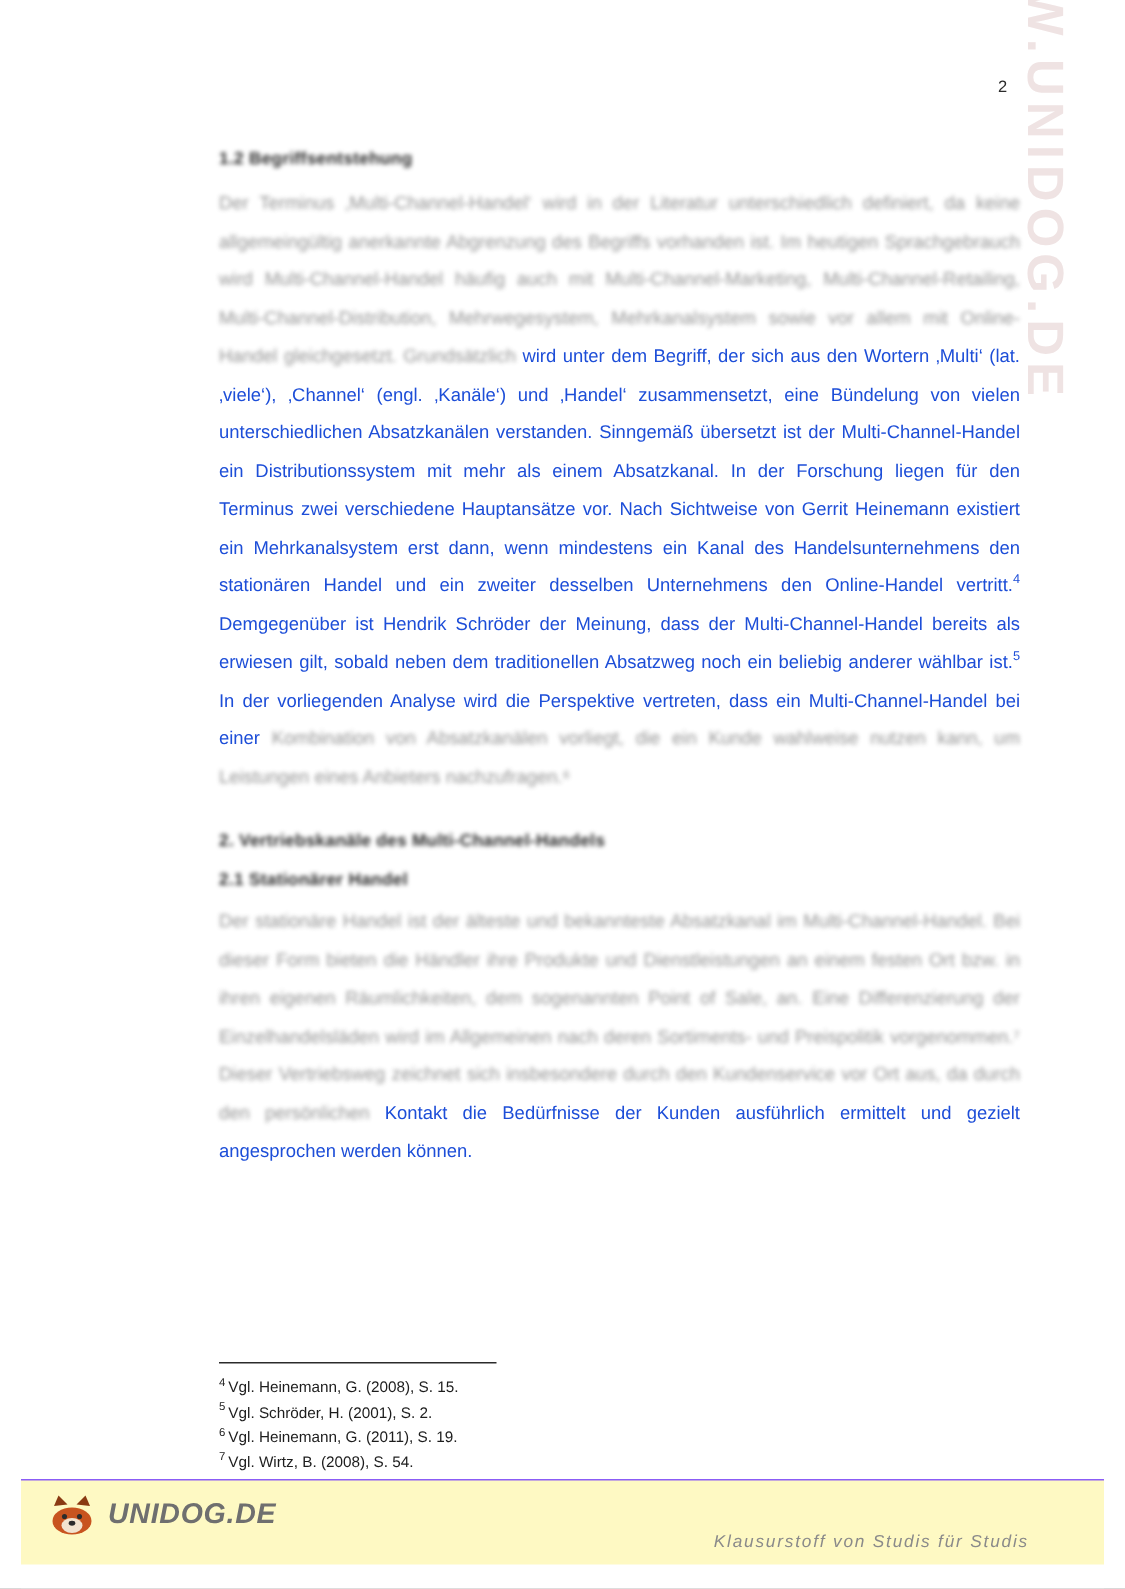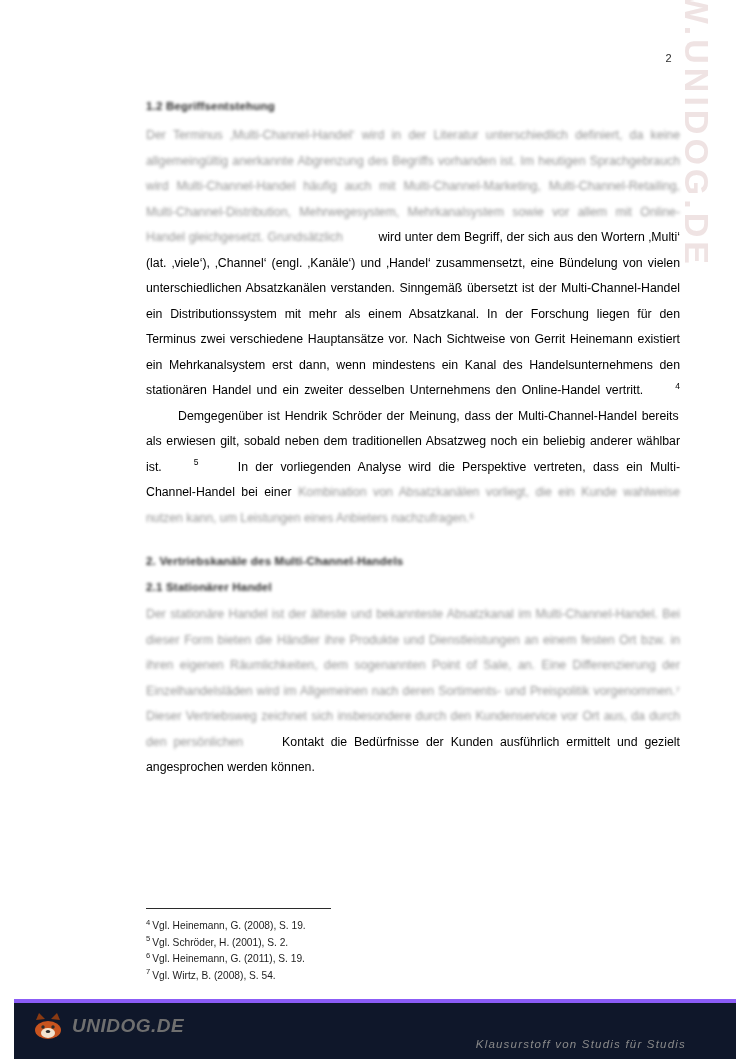--- a/index.html
+++ b/index.html
@@ -76,22 +76,21 @@
     filter: blur(1.45px);
     -webkit-filter: blur(1.45px);
     opacity: 0.92;
   }
   .blurred-head {
     color: #8d8d8d;
     filter: blur(1.35px);
     -webkit-filter: blur(1.35px);
   }
   .sharp {
-    color: #000000;
-    margin-left: 32px;
+    color: #1d4ed8;
   }
 
   sup {
     font-size: 8.5px;
     vertical-align: super;
     line-height: 0;
   }
 
   
   .footnote-area {
@@ -130,24 +129,24 @@
     transform-origin: right top;
     white-space: nowrap;
     user-select: none;
   }
 
   
   .footer {
     position: absolute;
     left: 14px;
     right: 14px;
-    bottom: 0;
+    bottom: 16px;
     height: 56px;
-    background: #0f172a;
-    border-top: 4px solid #8b5cf6;
+    background: #fef9c3;
+    border-top: 1px solid #8b5cf6;
   }
   .footer-brand {
     position: absolute;
     left: 16px;
     top: 8px;
     display: flex;
     align-items: center;
     gap: 6px;
   }
   .logo-mark {
@@ -200,21 +199,21 @@
     <p class="body-text">
       <span class="blurred">Der stationäre Handel ist der älteste und bekannteste Absatzkanal im Multi-Channel-Handel. Bei dieser Form bieten die Händler ihre Produkte und Dienstleistungen an einem festen Ort bzw. in ihren eigenen Räumlichkeiten, dem sogenannten Point of Sale, an. Eine Differenzierung der Einzelhandelsläden wird im Allgemeinen nach deren Sortiments- und Preispolitik vorgenommen.⁷ Dieser Vertriebsweg zeichnet sich insbesondere durch den Kundenservice vor Ort aus, da durch den persönlichen</span>
       <span class="sharp">Kontakt die Bedürfnisse der Kunden ausführlich ermittelt und gezielt angesprochen werden können.</span>
     </p>
 
   </div>
 
   <div class="footnote-area">
     <div class="footnote-rule"></div>
     <div class="footnote">
-      <sup>4</sup><span>Vgl. Heinemann, G. (2008), S. 19.</span>
+      <sup>4</sup><span>Vgl. Heinemann, G. (2008), S. 15.</span>
     </div>
     <div class="footnote">
       <sup>5</sup><span>Vgl. Schröder, H. (2001), S. 2.</span>
     </div>
     <div class="footnote">
       <sup>6</sup><span>Vgl. Heinemann, G. (2011), S. 19.</span>
     </div>
     <div class="footnote">
       <sup>7</sup><span>Vgl. Wirtz, B. (2008), S. 54.</span>
     </div>

